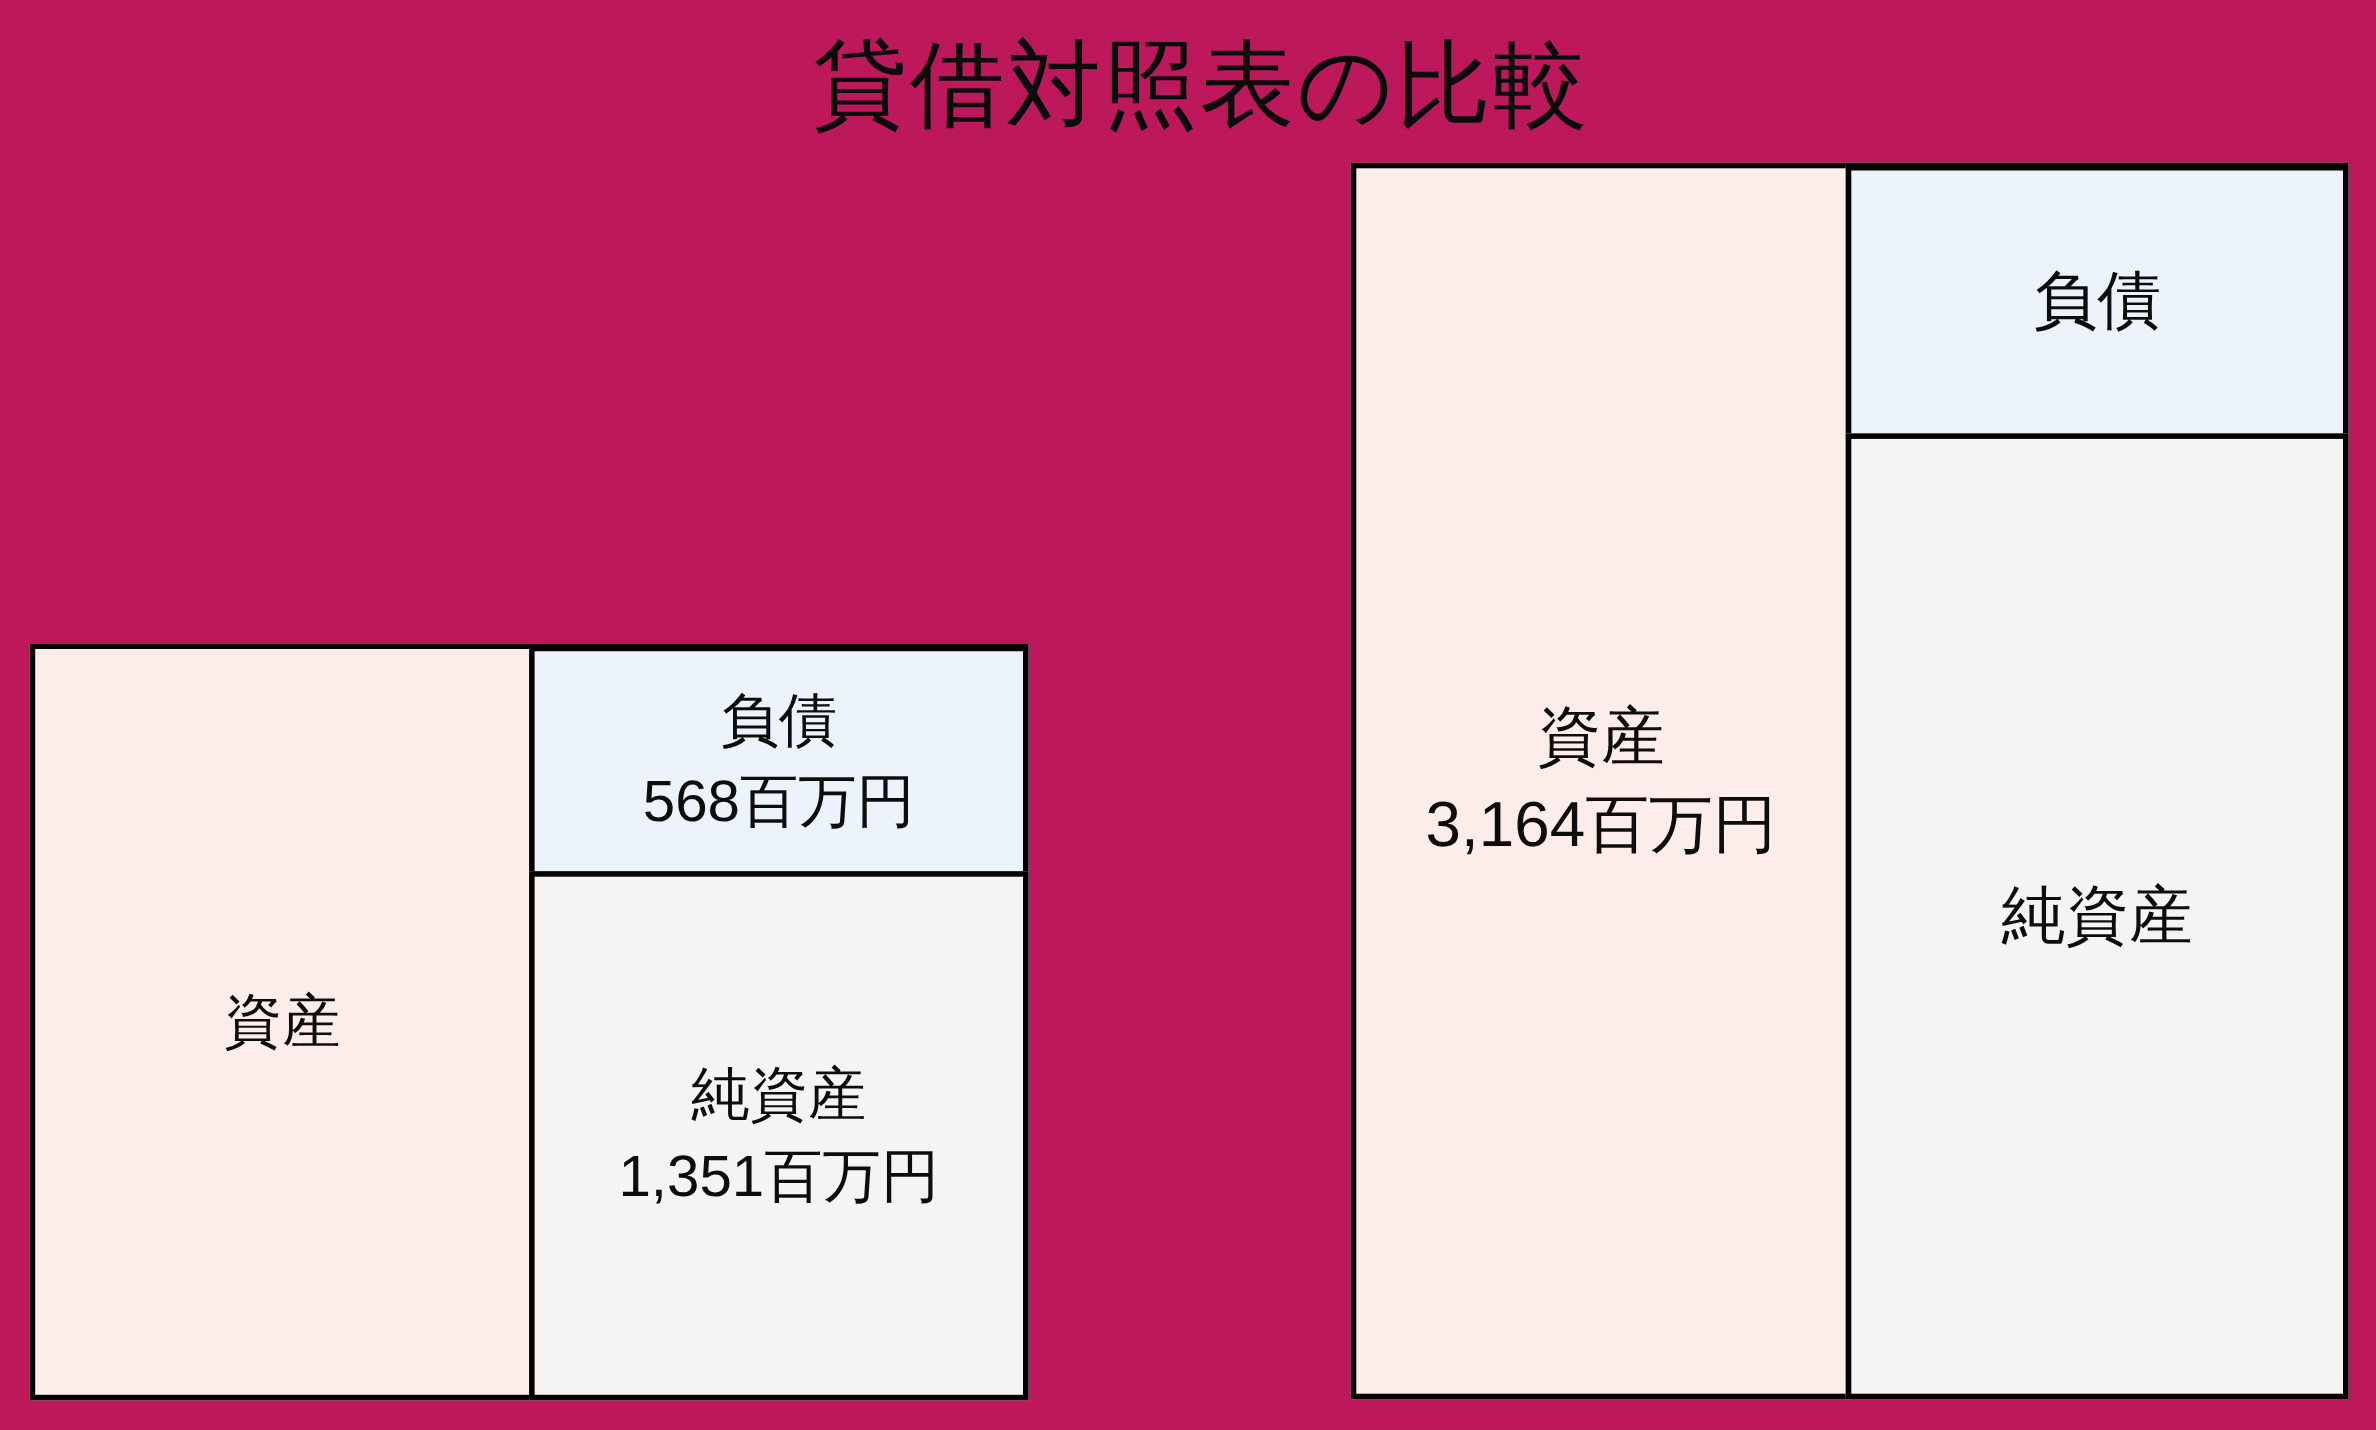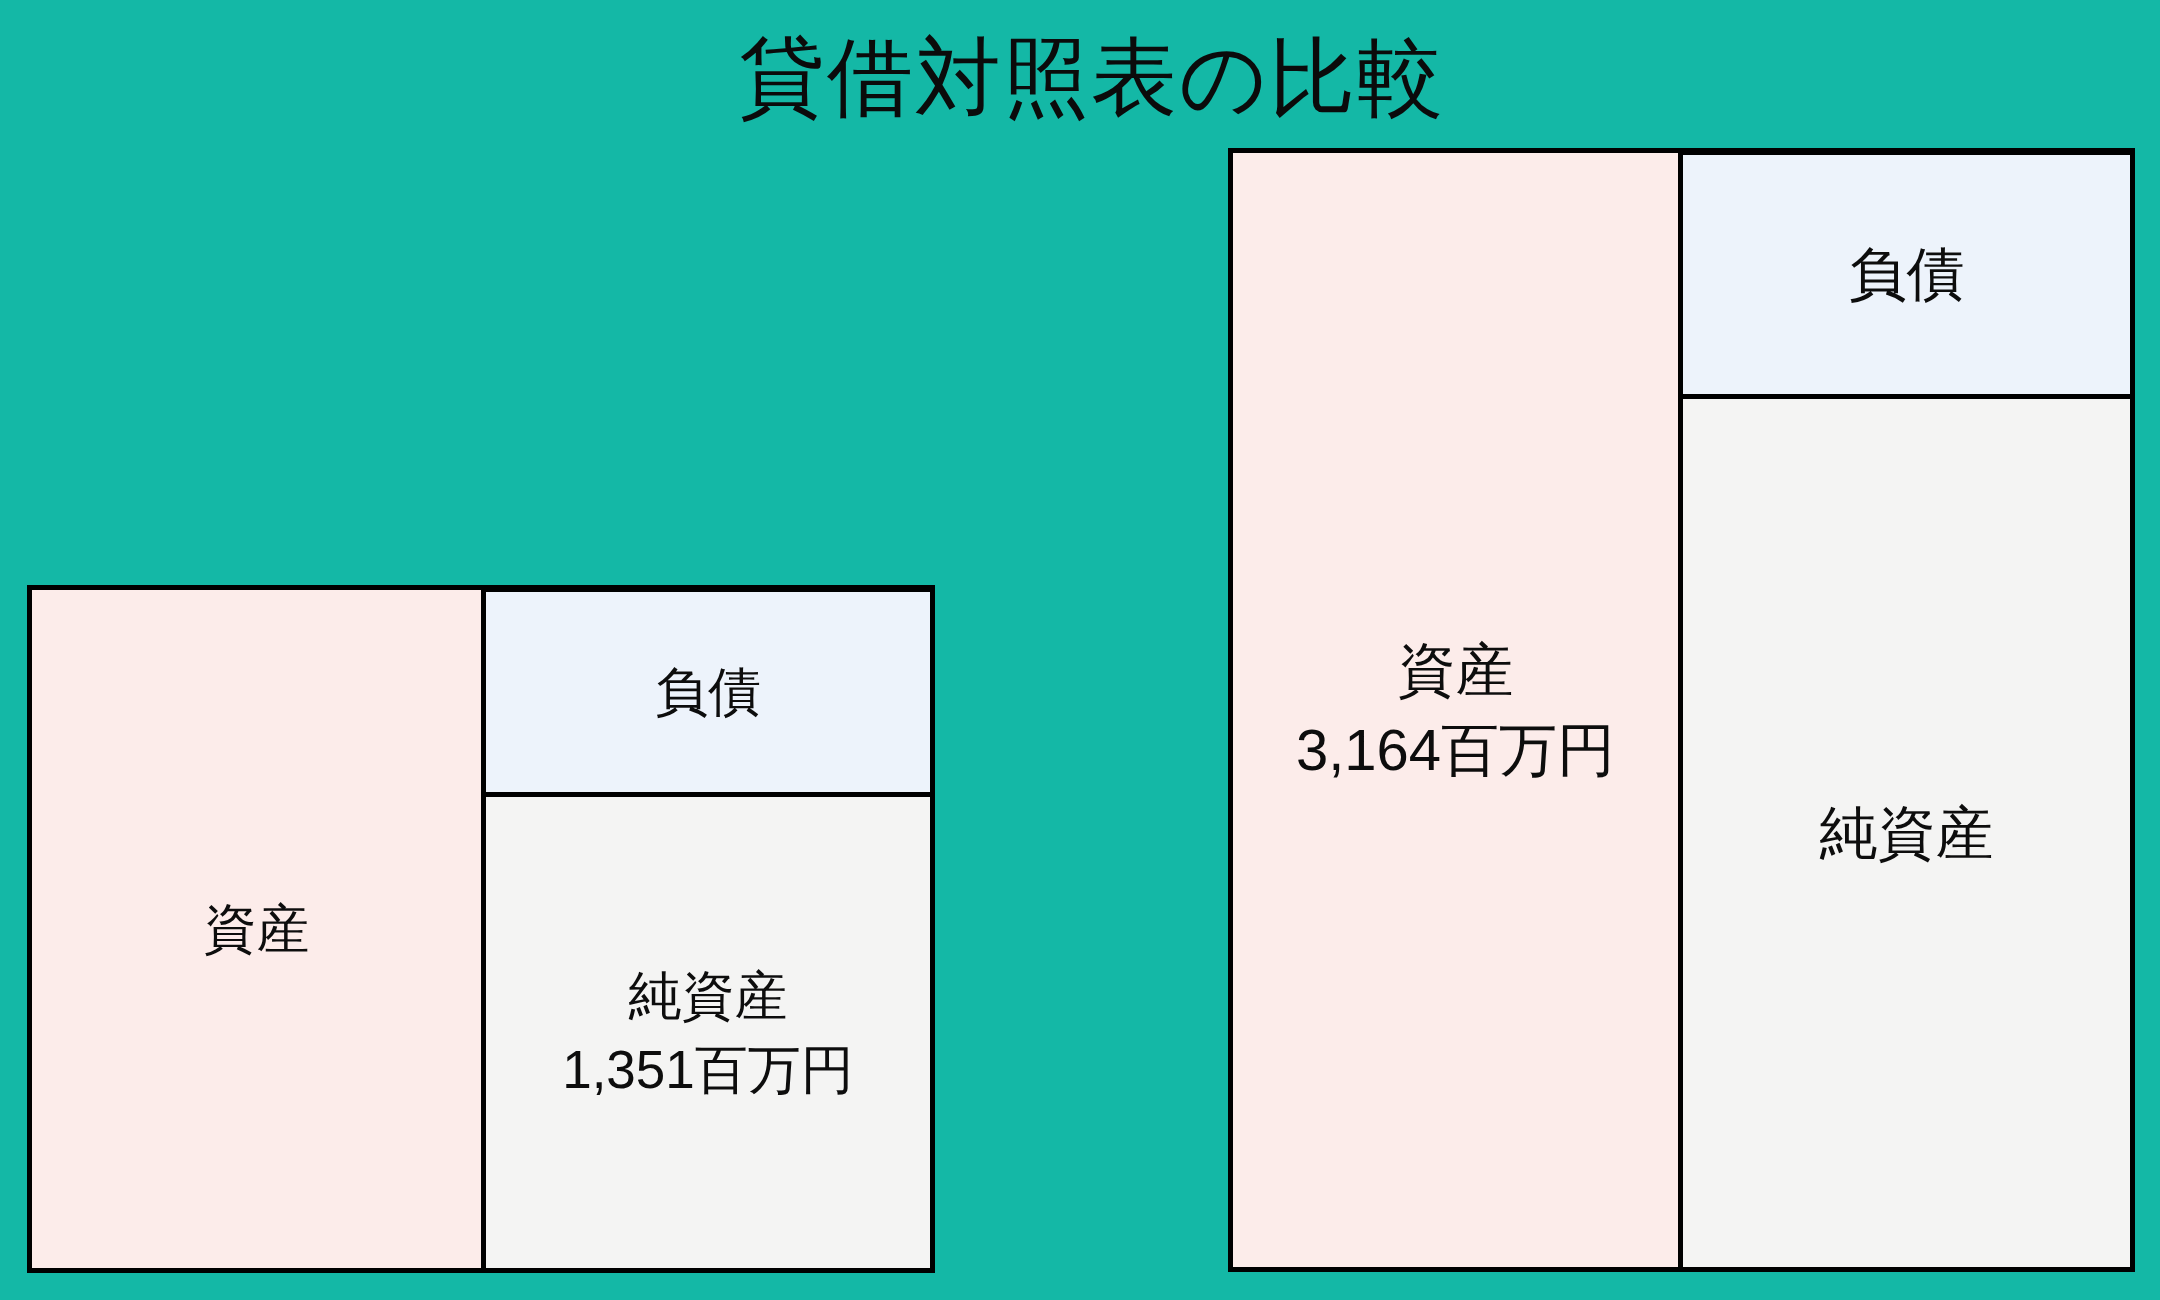--- a/index.html
+++ b/index.html
@@ -4,21 +4,21 @@
 <style>
   html, body {
     margin: 0;
     padding: 0;
     background: #ffffff;
   }
   .canvas {
     position: relative;
     width: 2160px;
     height: 1300px;
-    background: #14b8a6;
+    background: #be185d;
     overflow: hidden;
     font-family: "Liberation Sans", "DejaVu Sans", sans-serif;
     color: #0d0d0d;
   }
   .chart-title {
     position: absolute;
     top: 28px;
     left: 0;
     width: 2184px; 
     margin: 0;
@@ -65,20 +65,21 @@
 <div class="canvas">
 
   <h1 class="chart-title">貸借対照表の比較</h1>
 
   <div class="sheet sheet-left">
     <div class="box assets">
       <span class="line">資産</span>
     </div>
     <div class="box liab">
       <span class="line">負債</span>
+      <span class="line">568百万円</span>
     </div>
     <div class="box net">
       <span class="line">純資産</span>
       <span class="line">1,351百万円</span>
     </div>
   </div>
 
   <div class="sheet sheet-right">
     <div class="box assets">
       <span class="line">資産</span>

